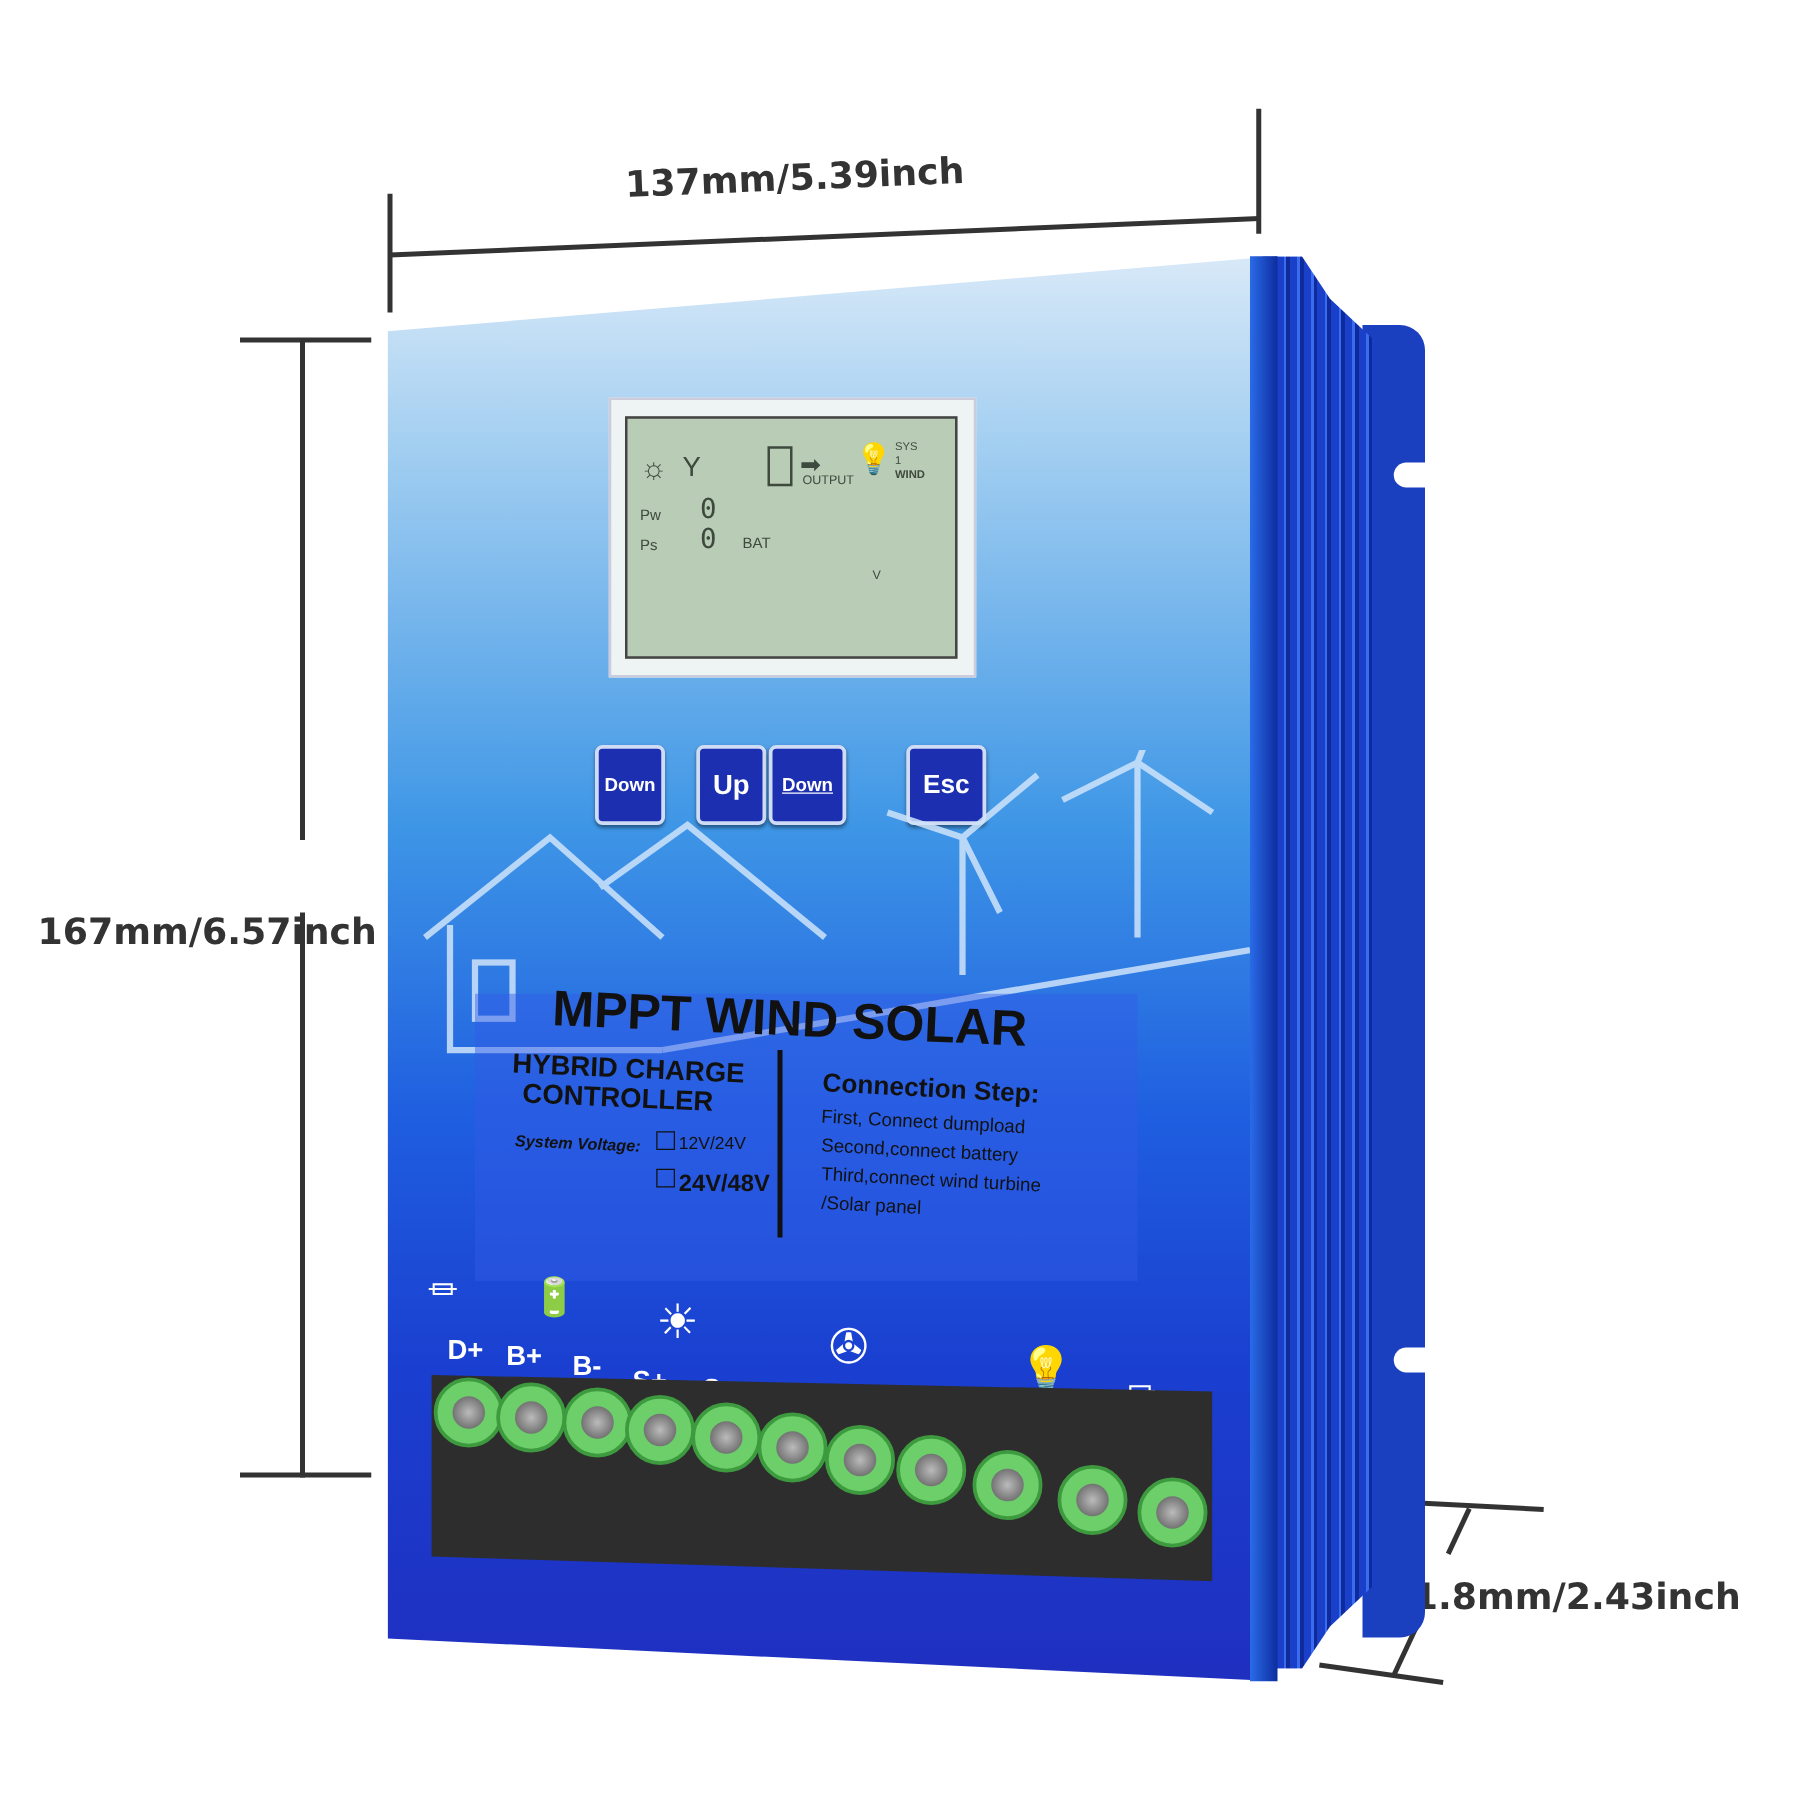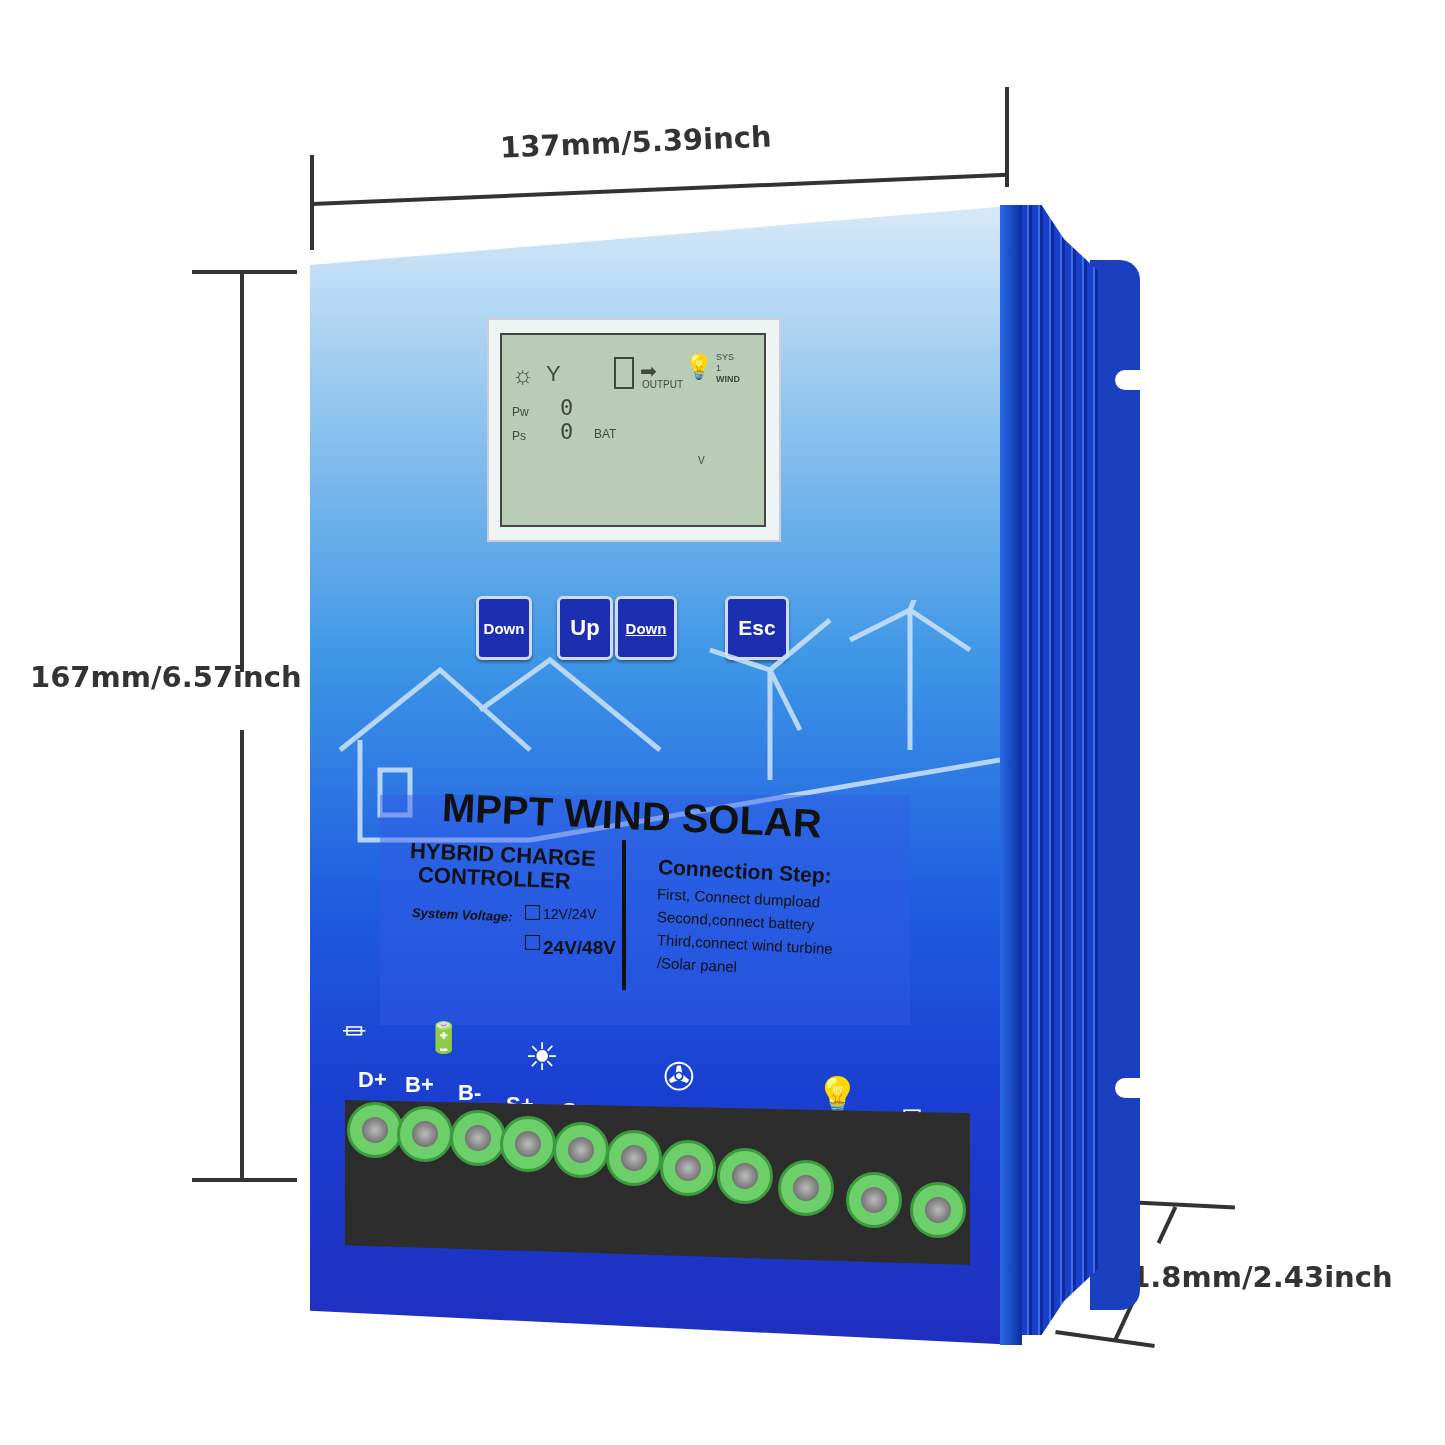--- a/index.html
+++ b/index.html
@@ -33,21 +33,21 @@
 
 <div class="line" style="left:312px;top:180px;width:696px;height:4px;transform:rotate(-2.4deg);transform-origin:left;top:202px;"></div>
 <div class="line" style="left:310px;top:155px;width:4px;height:95px;"></div>
 <div class="line" style="left:1005px;top:87px;width:4px;height:100px;"></div>
 <div class="dim" style="left:500px;top:125px;transform:rotate(-2.4deg);">137mm/5.39inch</div>
 
 <div class="line" style="left:240px;top:272px;width:4px;height:400px;"></div>
 <div class="line" style="left:240px;top:730px;width:4px;height:452px;"></div>
 <div class="line" style="left:192px;top:270px;width:105px;height:4px;"></div>
 <div class="line" style="left:192px;top:1178px;width:105px;height:4px;"></div>
-<div class="dim" style="left:30px;top:660px;">167mm/6.57inch</div>
+<div class="dim" style="left:30px;top:728px;">167mm/6.57inch</div>
 
 <div class="line" style="left:1135px;top:1203px;width:100px;height:4px;transform:rotate(3deg);"></div>
 <div class="line" style="left:1055px;top:1337px;width:100px;height:4px;transform:rotate(8deg);"></div>
 <div class="line" style="left:1165px;top:1205px;width:4px;height:40px;transform:rotate(25deg);"></div>
 <div class="line" style="left:1122px;top:1300px;width:4px;height:42px;transform:rotate(25deg);"></div>
 <div class="dim" style="left:1110px;top:1260px;">61.8mm/2.43inch</div>
 
 <div class="bracket"></div>
 <div class="notch" style="top:370px;"></div>
 <div class="notch" style="top:1078px;"></div>

